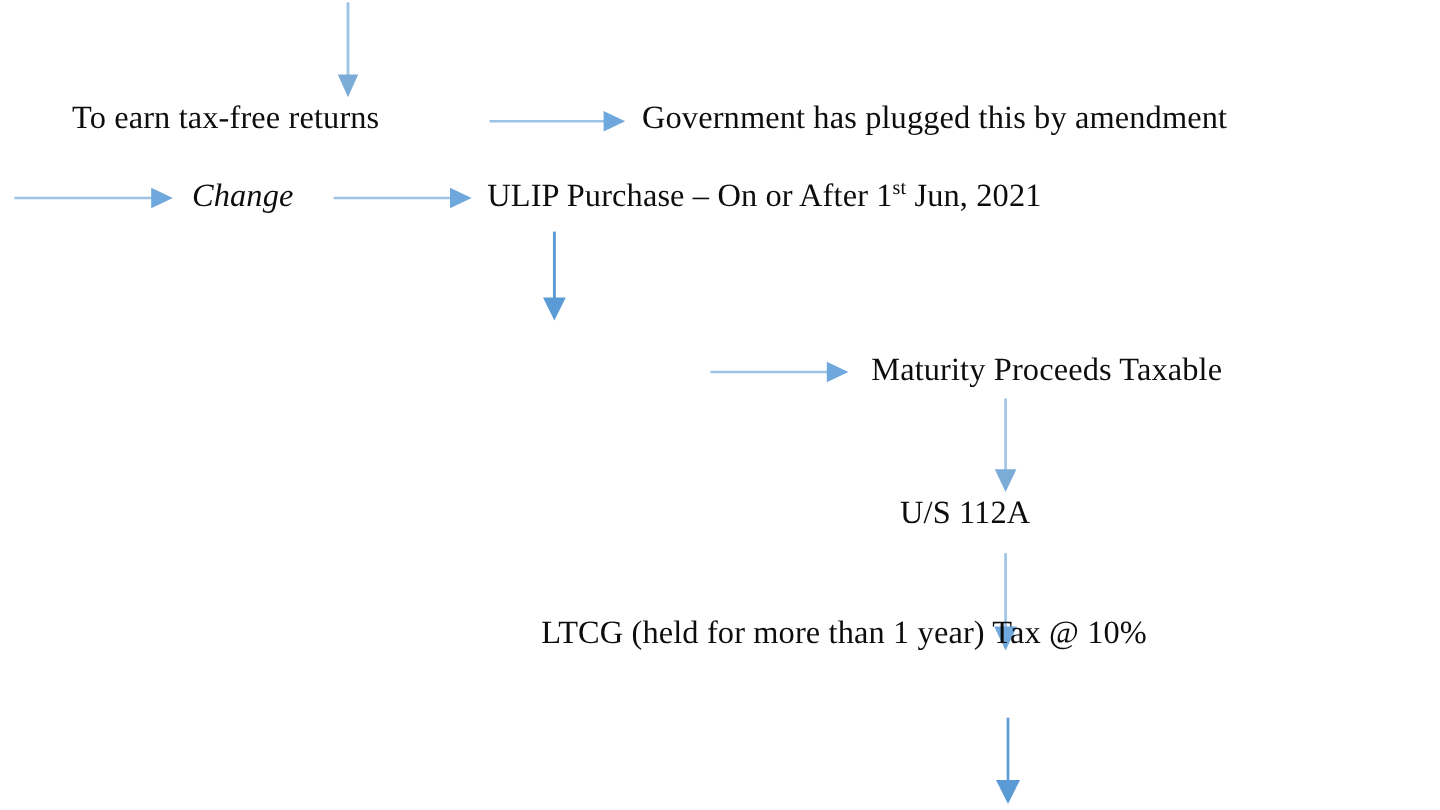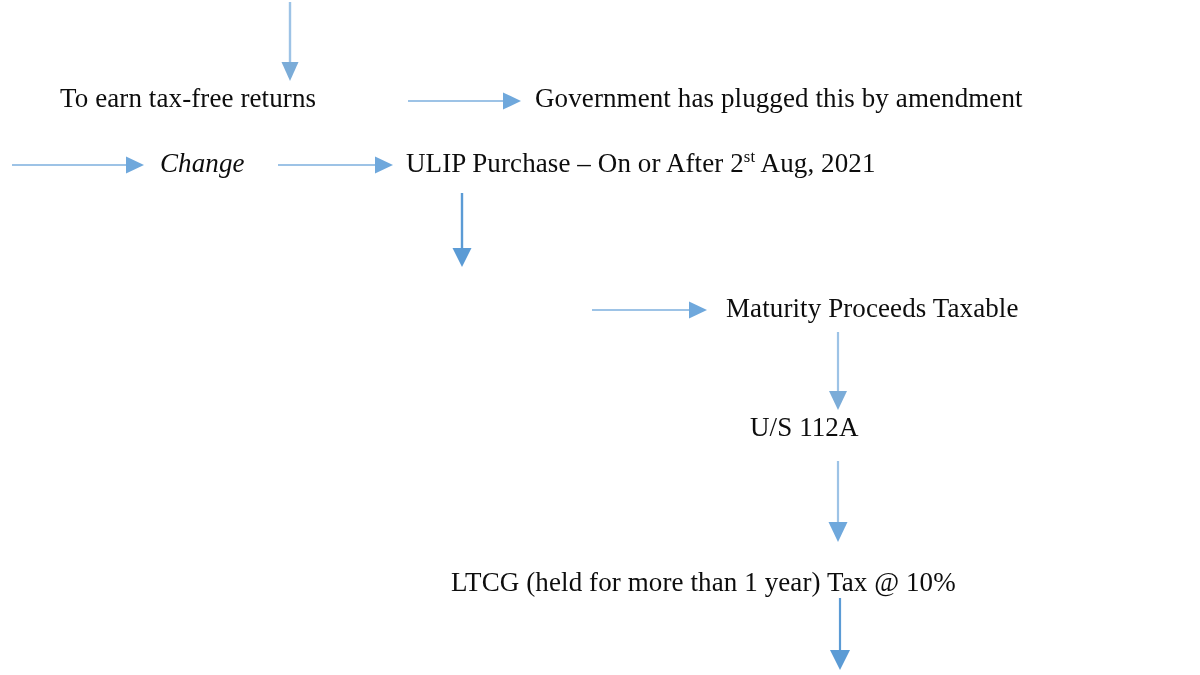--- a/index.html
+++ b/index.html
@@ -108,22 +108,22 @@
       <polygon points="840,670 830,650 850,650" fill="#5b9bd5"></polygon>
     </g>
   </svg>
 
   <div class="node" style="left:60px; top:85px;">To earn tax-free returns</div>
 
   <div class="node" style="left:535px; top:85px;">Government has plugged this by amendment</div>
 
   <div class="node" style="left:160px; top:150px;font-style:italic;">Change</div>
 
-  <div class="node" style="left:406px; top:150px;"><span>ULIP Purchase – On or After 2</span><sup>st</sup><span> Aug, 2021</span></div>
+  <div class="node" style="left:406px; top:150px;"><span>ULIP Purchase – On or After 1</span><sup>st</sup><span> Jun, 2021</span></div>
 
 
   <div class="node" style="left:726px; top:295px;">Maturity Proceeds Taxable</div>
 
   <div class="node" style="left:750px; top:414px;">U/S 112A</div>
 
-  <div class="node" style="left:451px; top:569px;text-align:right;">LTCG (held for more than 1 year) Tax @ 10%</div>
+  <div class="node" style="left:451px; top:514px;text-align:right;">LTCG (held for more than 1 year) Tax @ 10%</div>
 
 </div>
 
 </body></html>

